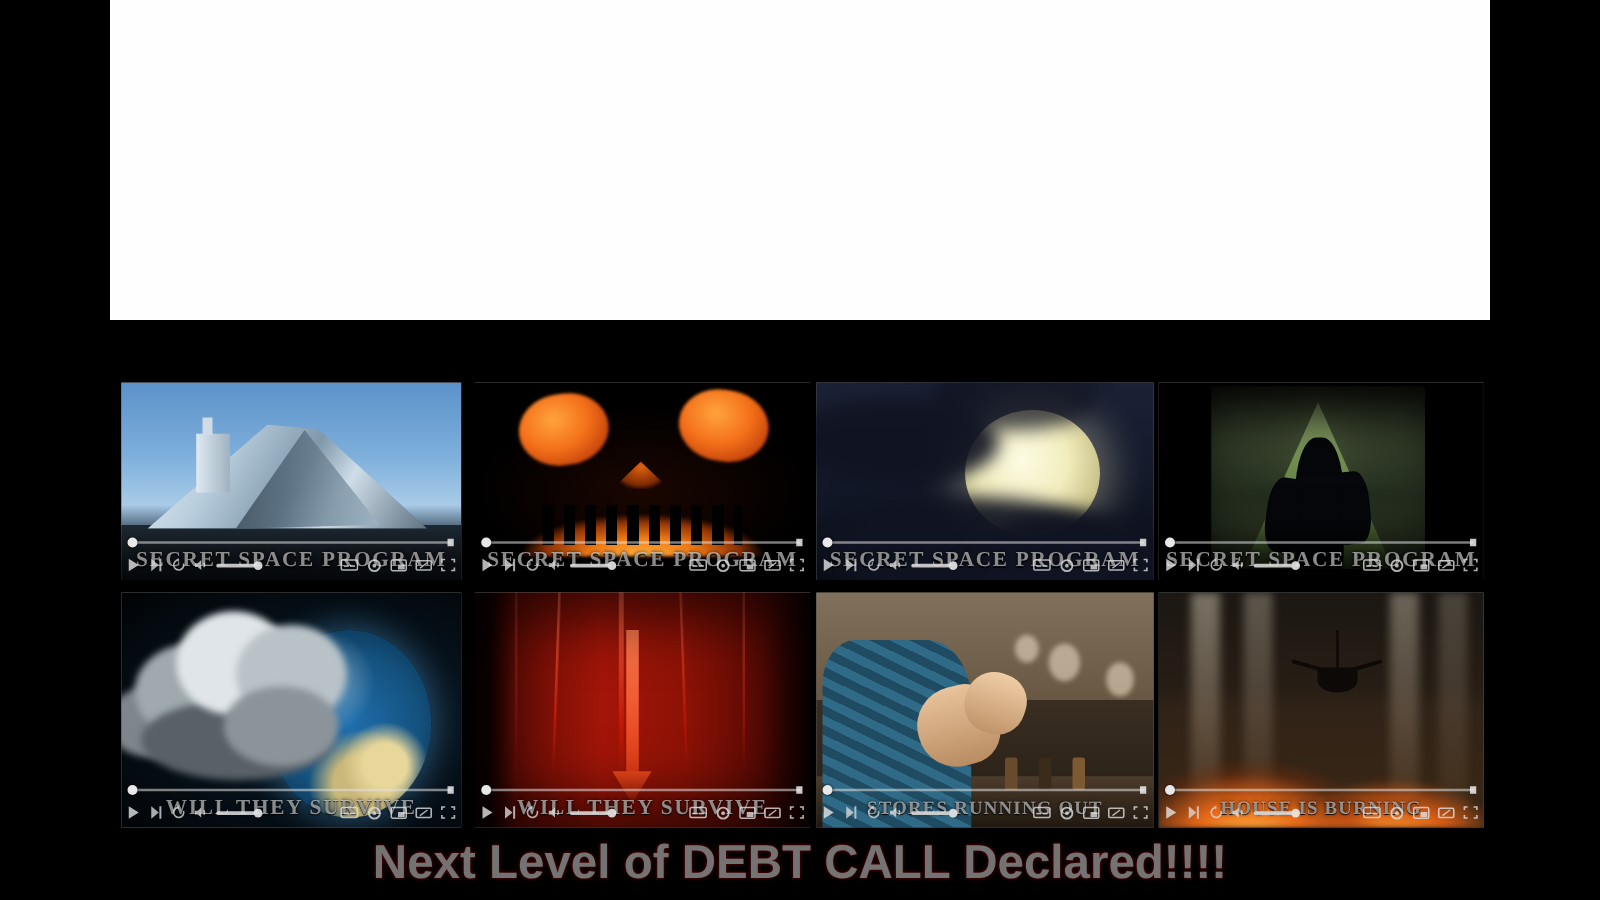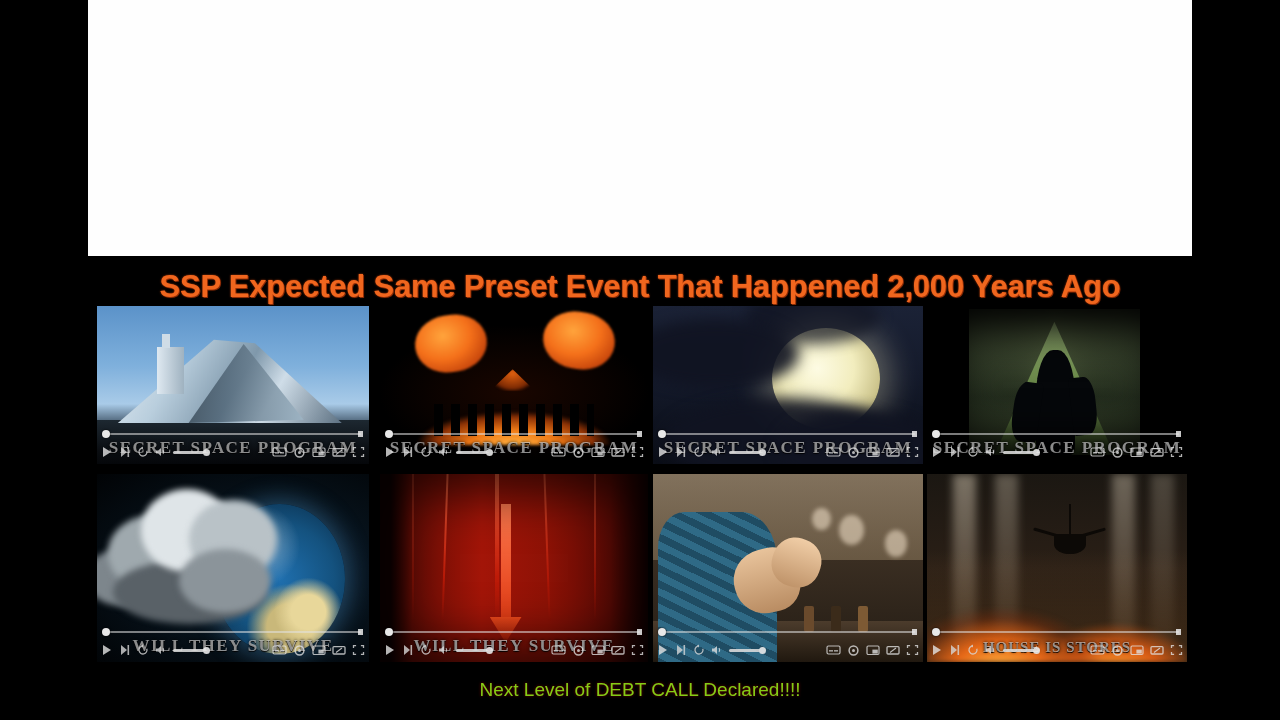--- a/index.html
+++ b/index.html
@@ -17,22 +17,22 @@
     position:absolute;left:88px;top:266px;width:1104px;height:42px;
     display:flex;align-items:center;justify-content:center;
     font-size:31px;font-weight:bold;letter-spacing:-0.2px;
     color:#f0661e;
     text-shadow:0 0 2px #c0400c, 1px 1px 0 #7a2505;
     white-space:nowrap;
   }
   .footline{
     position:absolute;left:88px;top:668px;width:1104px;height:44px;
     display:flex;align-items:center;justify-content:center;
-    font-size:19px;font-weight:normal;
-    color:#84cc16;
+    font-size:38px;font-weight:bold;
+    color:#737373;
     text-shadow:0 0 3px #7a0000;
     white-space:nowrap;
   }
 
   
   .grid{position:absolute;left:97px;top:306px;width:1090px;height:356px;}
   .cell{position:absolute;overflow:hidden;background:#737373;}
 
   .thumb{position:absolute;inset:0;overflow:hidden;}
   .art{position:absolute;inset:0;}
@@ -270,21 +270,20 @@
 </head>
 <body>
 
 <div id="stage">
 
   <div class="sidebar-black sidebar-left"></div>
   <div class="sidebar-black sidebar-right"></div>
 
   <div class="whiteband"></div>
 
-  <div class="headline">SSP Expected Same Preset Event That Happened 2,000 Years Ago</div>
 
   <div class="grid">
 
     <div class="cell" style="left:0px;top:0px;width:272px;height:158px;">
       <div class="thumb">
         <div class="art art-pyramid">
           <div class="ground"></div>
             <div class="tri"></div>
             <div class="tri2"></div>
             <div class="tower"></div>
@@ -760,20 +759,21 @@
             <div class="p p1"></div>
             <div class="p p2"></div>
           <div class="tablecloth"></div>
           <div class="bot b1"></div>
             <div class="bot b2"></div>
             <div class="bot b3"></div>
           <div class="shirt"></div>
             <div class="hand"></div>
             <div class="hand2"></div>
         </div>
+        <div class="burn small">STORES RUNNING OUT</div>
         <div class="player">
           <div class="progress">
               <span class="knob"></span>
               <span class="tail"></span>
             </div>
           <div class="ctrls">
             <span class="ico">
                 <svg width="12" height="12" viewBox="0 0 12 12">
                   <path d="M2 1 L10 6 L2 11 Z" fill="#e6e6e6"></path>
                 </svg>
@@ -844,21 +844,21 @@
             <div class="beam bm4"></div>
           <div class="chand">
               <div class="stem"></div>
               <div class="arm a1"></div>
               <div class="arm a2"></div>
               <div class="bowl"></div>
             </div>
           <div class="fire"></div>
             <div class="haze"></div>
         </div>
-        <div class="burn small">HOUSE IS STORES</div>
+        <div class="burn small">HOUSE IS BURNING</div>
         <div class="player">
           <div class="progress">
               <span class="knob"></span>
               <span class="tail"></span>
             </div>
           <div class="ctrls">
             <span class="ico">
                 <svg width="12" height="12" viewBox="0 0 12 12">
                   <path d="M2 1 L10 6 L2 11 Z" fill="#e6e6e6"></path>
                 </svg>

